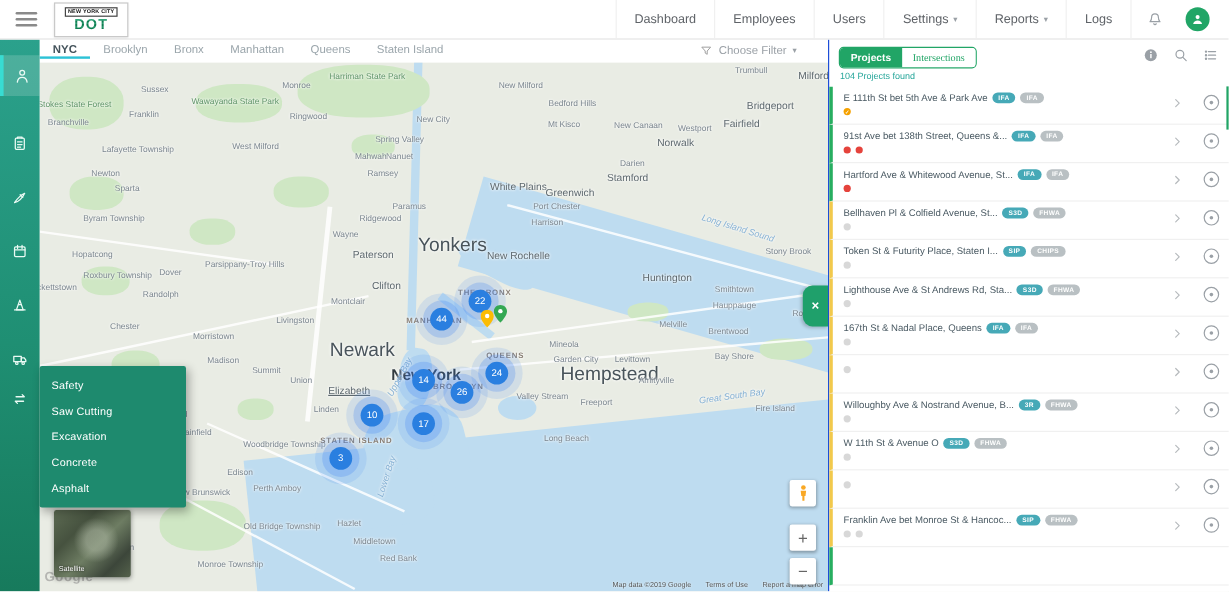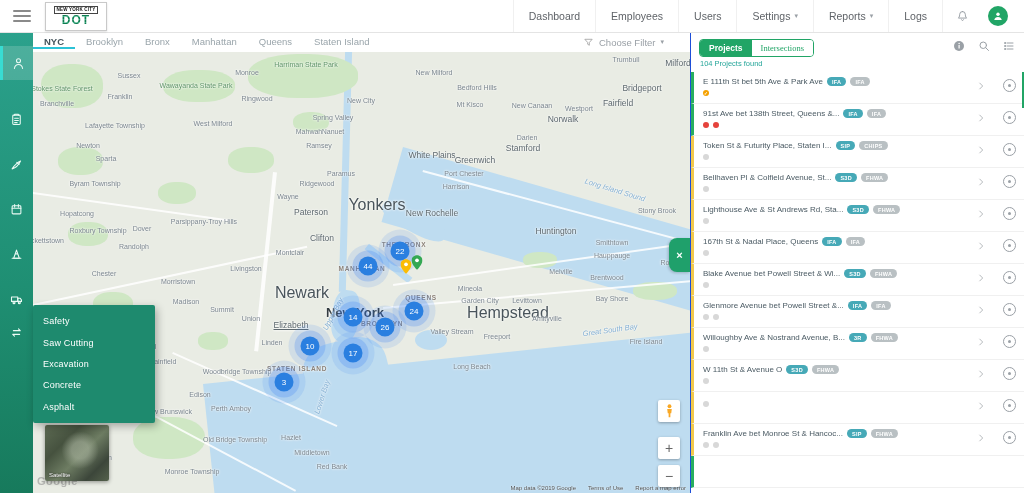--- a/index.html
+++ b/index.html
@@ -444,58 +444,76 @@
           </div>
           <div class="prow-actions">
             <svg width="10" height="10" viewBox="0 0 24 24" fill="none" stroke="#b6babd" stroke-width="2.4" stroke-linecap="round" stroke-linejoin="round">
               <path d="M9 5l7 7-7 7"></path>
             </svg>
             <span class="eye">
               <i></i>
             </span>
           </div>
         </div>
+        <div class="prow b-green">
+          <div class="prow-title">
+            <span>Hartford Ave &amp; Whitewood Avenue, St...</span>
+            <span class="badge teal">IFA</span>
+            <span class="badge gray">IFA</span>
+          </div>
+          <div class="dots">
+            <span class="dot red"></span>
+          </div>
+          <div class="prow-actions">
+            <svg width="10" height="10" viewBox="0 0 24 24" fill="none" stroke="#b6babd" stroke-width="2.4" stroke-linecap="round" stroke-linejoin="round">
+              <path d="M9 5l7 7-7 7"></path>
+            </svg>
+            <span class="eye">
+              <i></i>
+            </span>
+          </div>
+        </div>
+        <div class="prow b-yellow">
+          <div class="prow-title">
+            <span>Bellhaven Pl &amp; Colfield Avenue, St...</span>
+            <span class="badge teal">S3D</span>
+            <span class="badge gray">FHWA</span>
+          </div>
+          <div class="dots">
+            <span class="dot gray"></span>
+          </div>
+          <div class="prow-actions">
+            <svg width="10" height="10" viewBox="0 0 24 24" fill="none" stroke="#b6babd" stroke-width="2.4" stroke-linecap="round" stroke-linejoin="round">
+              <path d="M9 5l7 7-7 7"></path>
+            </svg>
+            <span class="eye">
+              <i></i>
+            </span>
+          </div>
+        </div>
         <div class="prow b-yellow">
           <div class="prow-title">
             <span>Token St &amp; Futurity Place, Staten I...</span>
             <span class="badge teal">SIP</span>
             <span class="badge gray">CHIPS</span>
           </div>
           <div class="dots">
             <span class="dot gray"></span>
           </div>
           <div class="prow-actions">
             <svg width="10" height="10" viewBox="0 0 24 24" fill="none" stroke="#b6babd" stroke-width="2.4" stroke-linecap="round" stroke-linejoin="round">
               <path d="M9 5l7 7-7 7"></path>
             </svg>
             <span class="eye">
               <i></i>
             </span>
           </div>
         </div>
         <div class="prow b-yellow">
           <div class="prow-title">
-            <span>Bellhaven Pl &amp; Colfield Avenue, St...</span>
-            <span class="badge teal">S3D</span>
-            <span class="badge gray">FHWA</span>
-          </div>
-          <div class="dots">
-            <span class="dot gray"></span>
-          </div>
-          <div class="prow-actions">
-            <svg width="10" height="10" viewBox="0 0 24 24" fill="none" stroke="#b6babd" stroke-width="2.4" stroke-linecap="round" stroke-linejoin="round">
-              <path d="M9 5l7 7-7 7"></path>
-            </svg>
-            <span class="eye">
-              <i></i>
-            </span>
-          </div>
-        </div>
-        <div class="prow b-yellow">
-          <div class="prow-title">
             <span>Lighthouse Ave &amp; St Andrews Rd, Sta...</span>
             <span class="badge teal">S3D</span>
             <span class="badge gray">FHWA</span>
           </div>
           <div class="dots">
             <span class="dot gray"></span>
           </div>
           <div class="prow-actions">
             <svg width="10" height="10" viewBox="0 0 24 24" fill="none" stroke="#b6babd" stroke-width="2.4" stroke-linecap="round" stroke-linejoin="round">
               <path d="M9 5l7 7-7 7"></path>
@@ -517,45 +535,21 @@
           <div class="prow-actions">
             <svg width="10" height="10" viewBox="0 0 24 24" fill="none" stroke="#b6babd" stroke-width="2.4" stroke-linecap="round" stroke-linejoin="round">
               <path d="M9 5l7 7-7 7"></path>
             </svg>
             <span class="eye">
               <i></i>
             </span>
           </div>
         </div>
         <div class="prow b-yellow">
-          <div class="prow-title">
-            <span>Blake Avenue bet Powell Street &amp; Wi...</span>
-            <span class="badge teal">S3D</span>
-            <span class="badge gray">FHWA</span>
-          </div>
-          <div class="dots">
-            <span class="dot gray"></span>
-          </div>
-          <div class="prow-actions">
-            <svg width="10" height="10" viewBox="0 0 24 24" fill="none" stroke="#b6babd" stroke-width="2.4" stroke-linecap="round" stroke-linejoin="round">
-              <path d="M9 5l7 7-7 7"></path>
-            </svg>
-            <span class="eye">
-              <i></i>
-            </span>
-          </div>
-        </div>
-        <div class="prow b-yellow">
-          <div class="prow-title">
-            <span>Glenmore Avenue bet Powell Street &amp;...</span>
-            <span class="badge teal">IFA</span>
-            <span class="badge gray">IFA</span>
-          </div>
-          <div class="dots">
-            <span class="dot gray"></span>
+          <div class="dots">
             <span class="dot gray"></span>
           </div>
           <div class="prow-actions">
             <svg width="10" height="10" viewBox="0 0 24 24" fill="none" stroke="#b6babd" stroke-width="2.4" stroke-linecap="round" stroke-linejoin="round">
               <path d="M9 5l7 7-7 7"></path>
             </svg>
             <span class="eye">
               <i></i>
             </span>
           </div>

